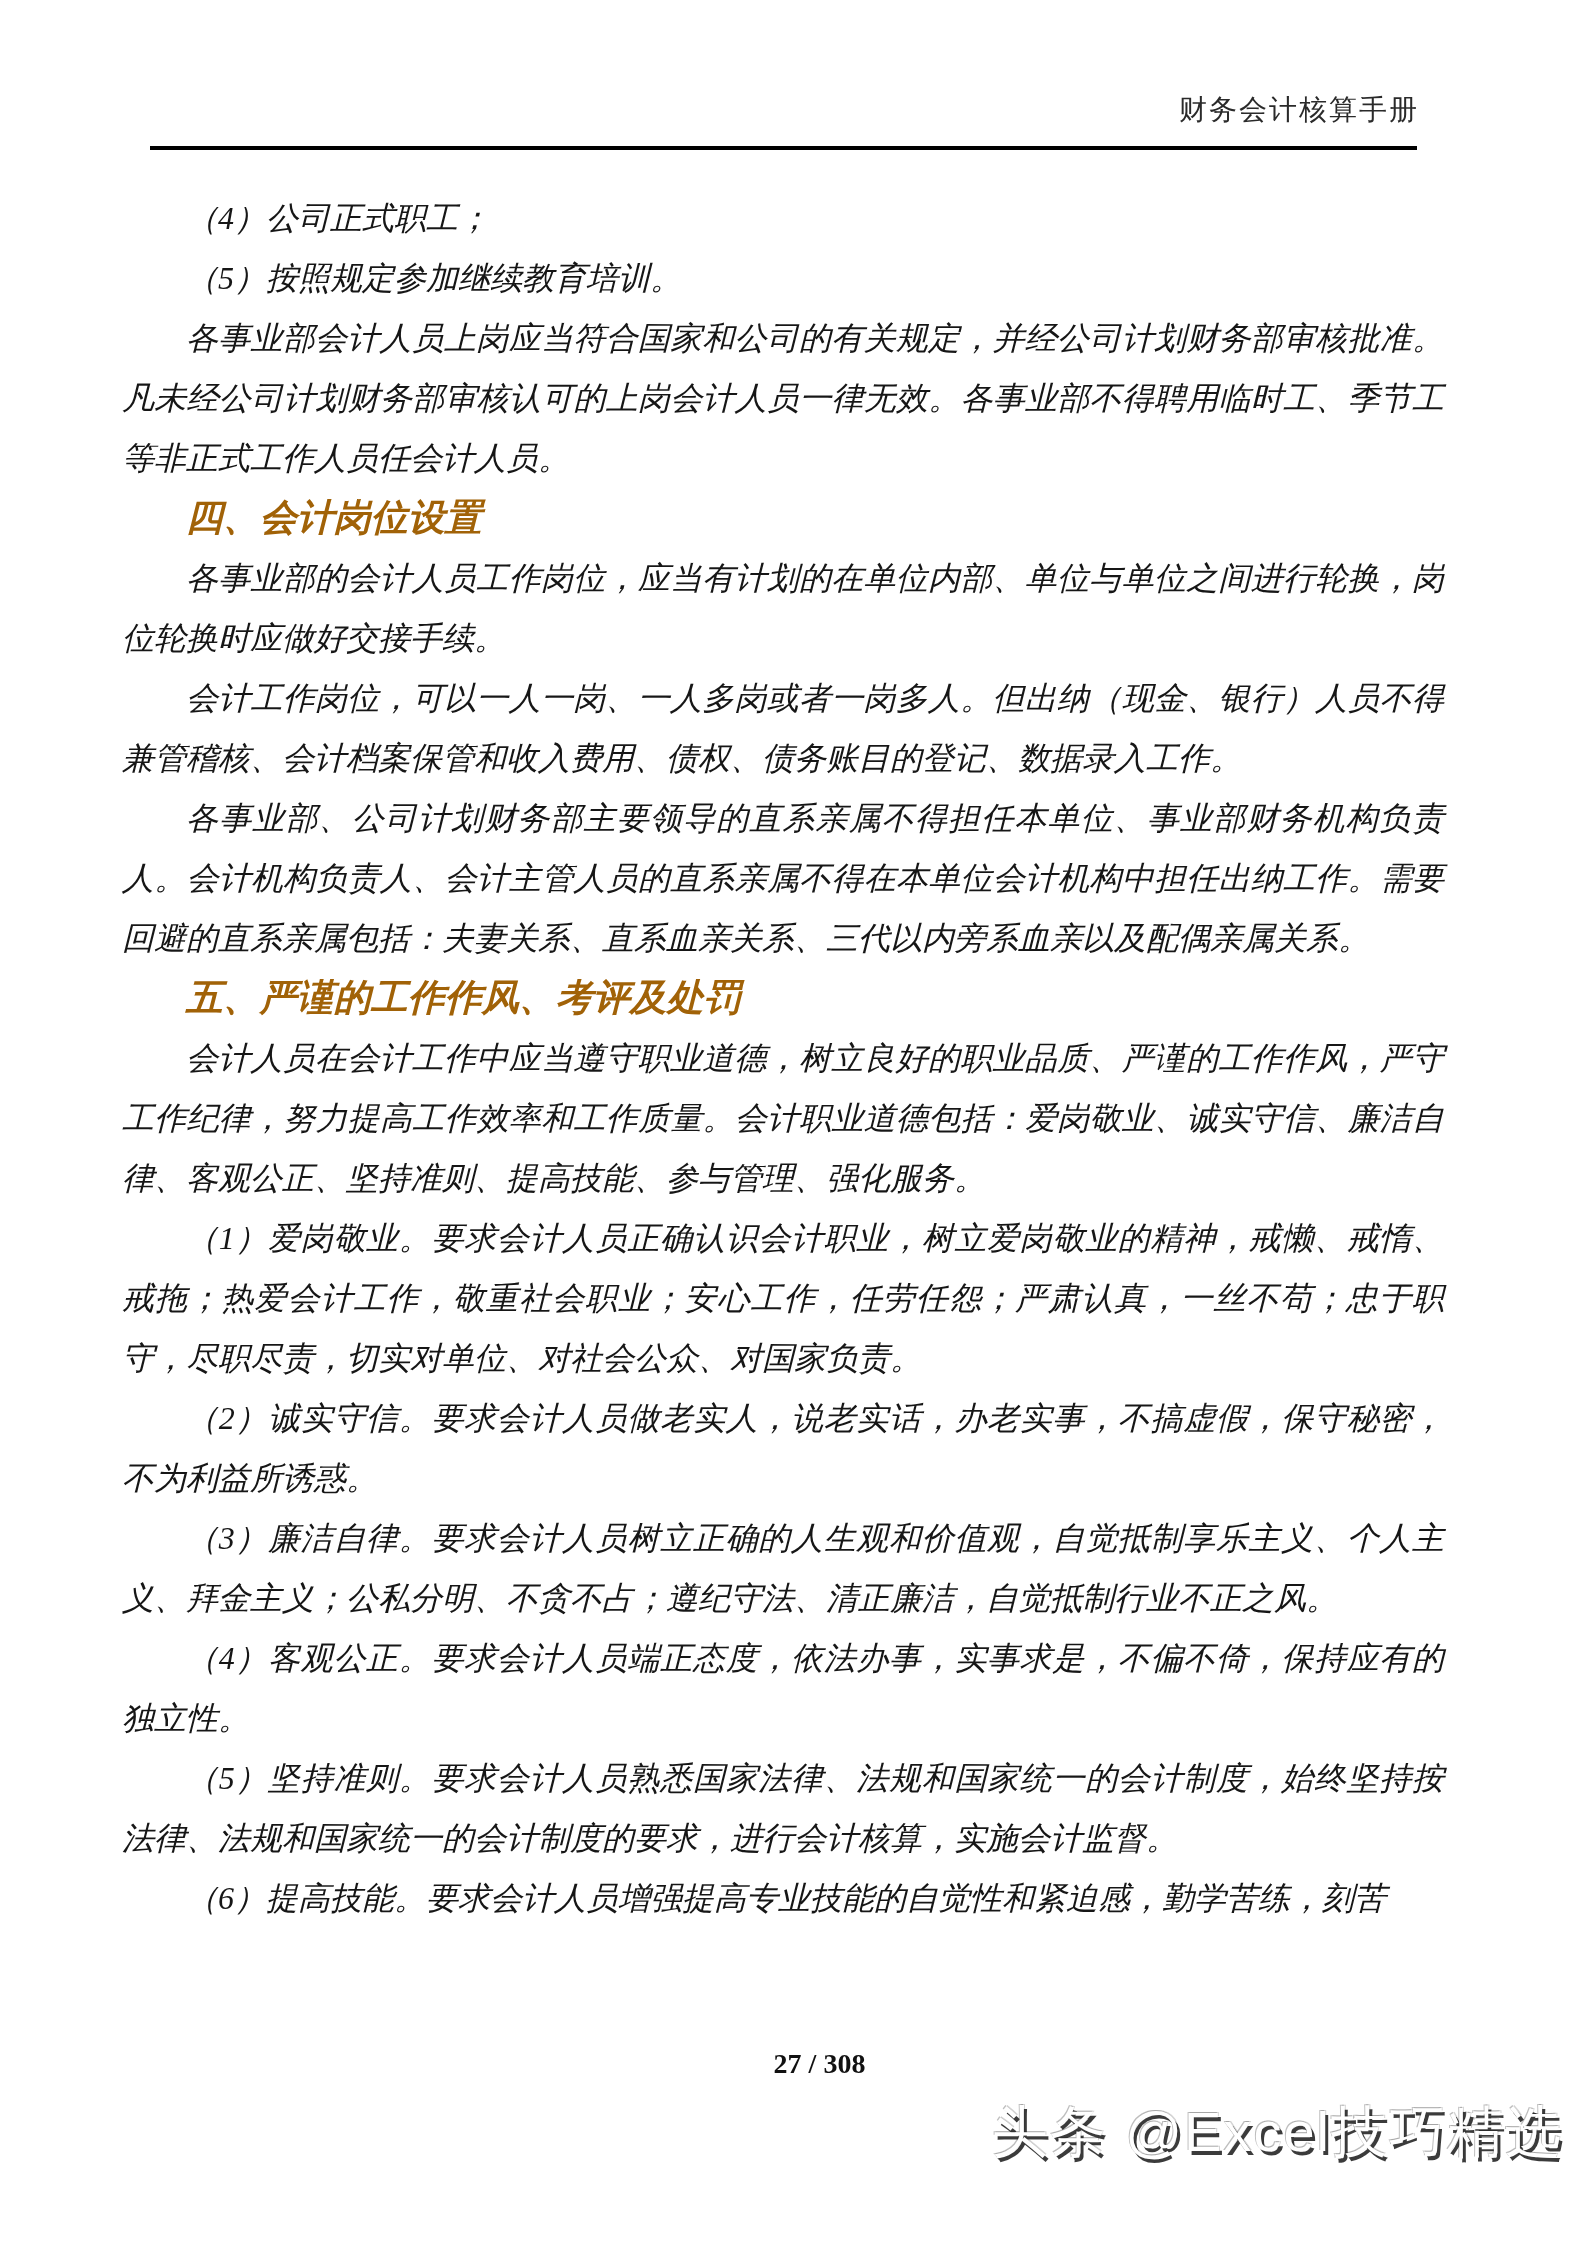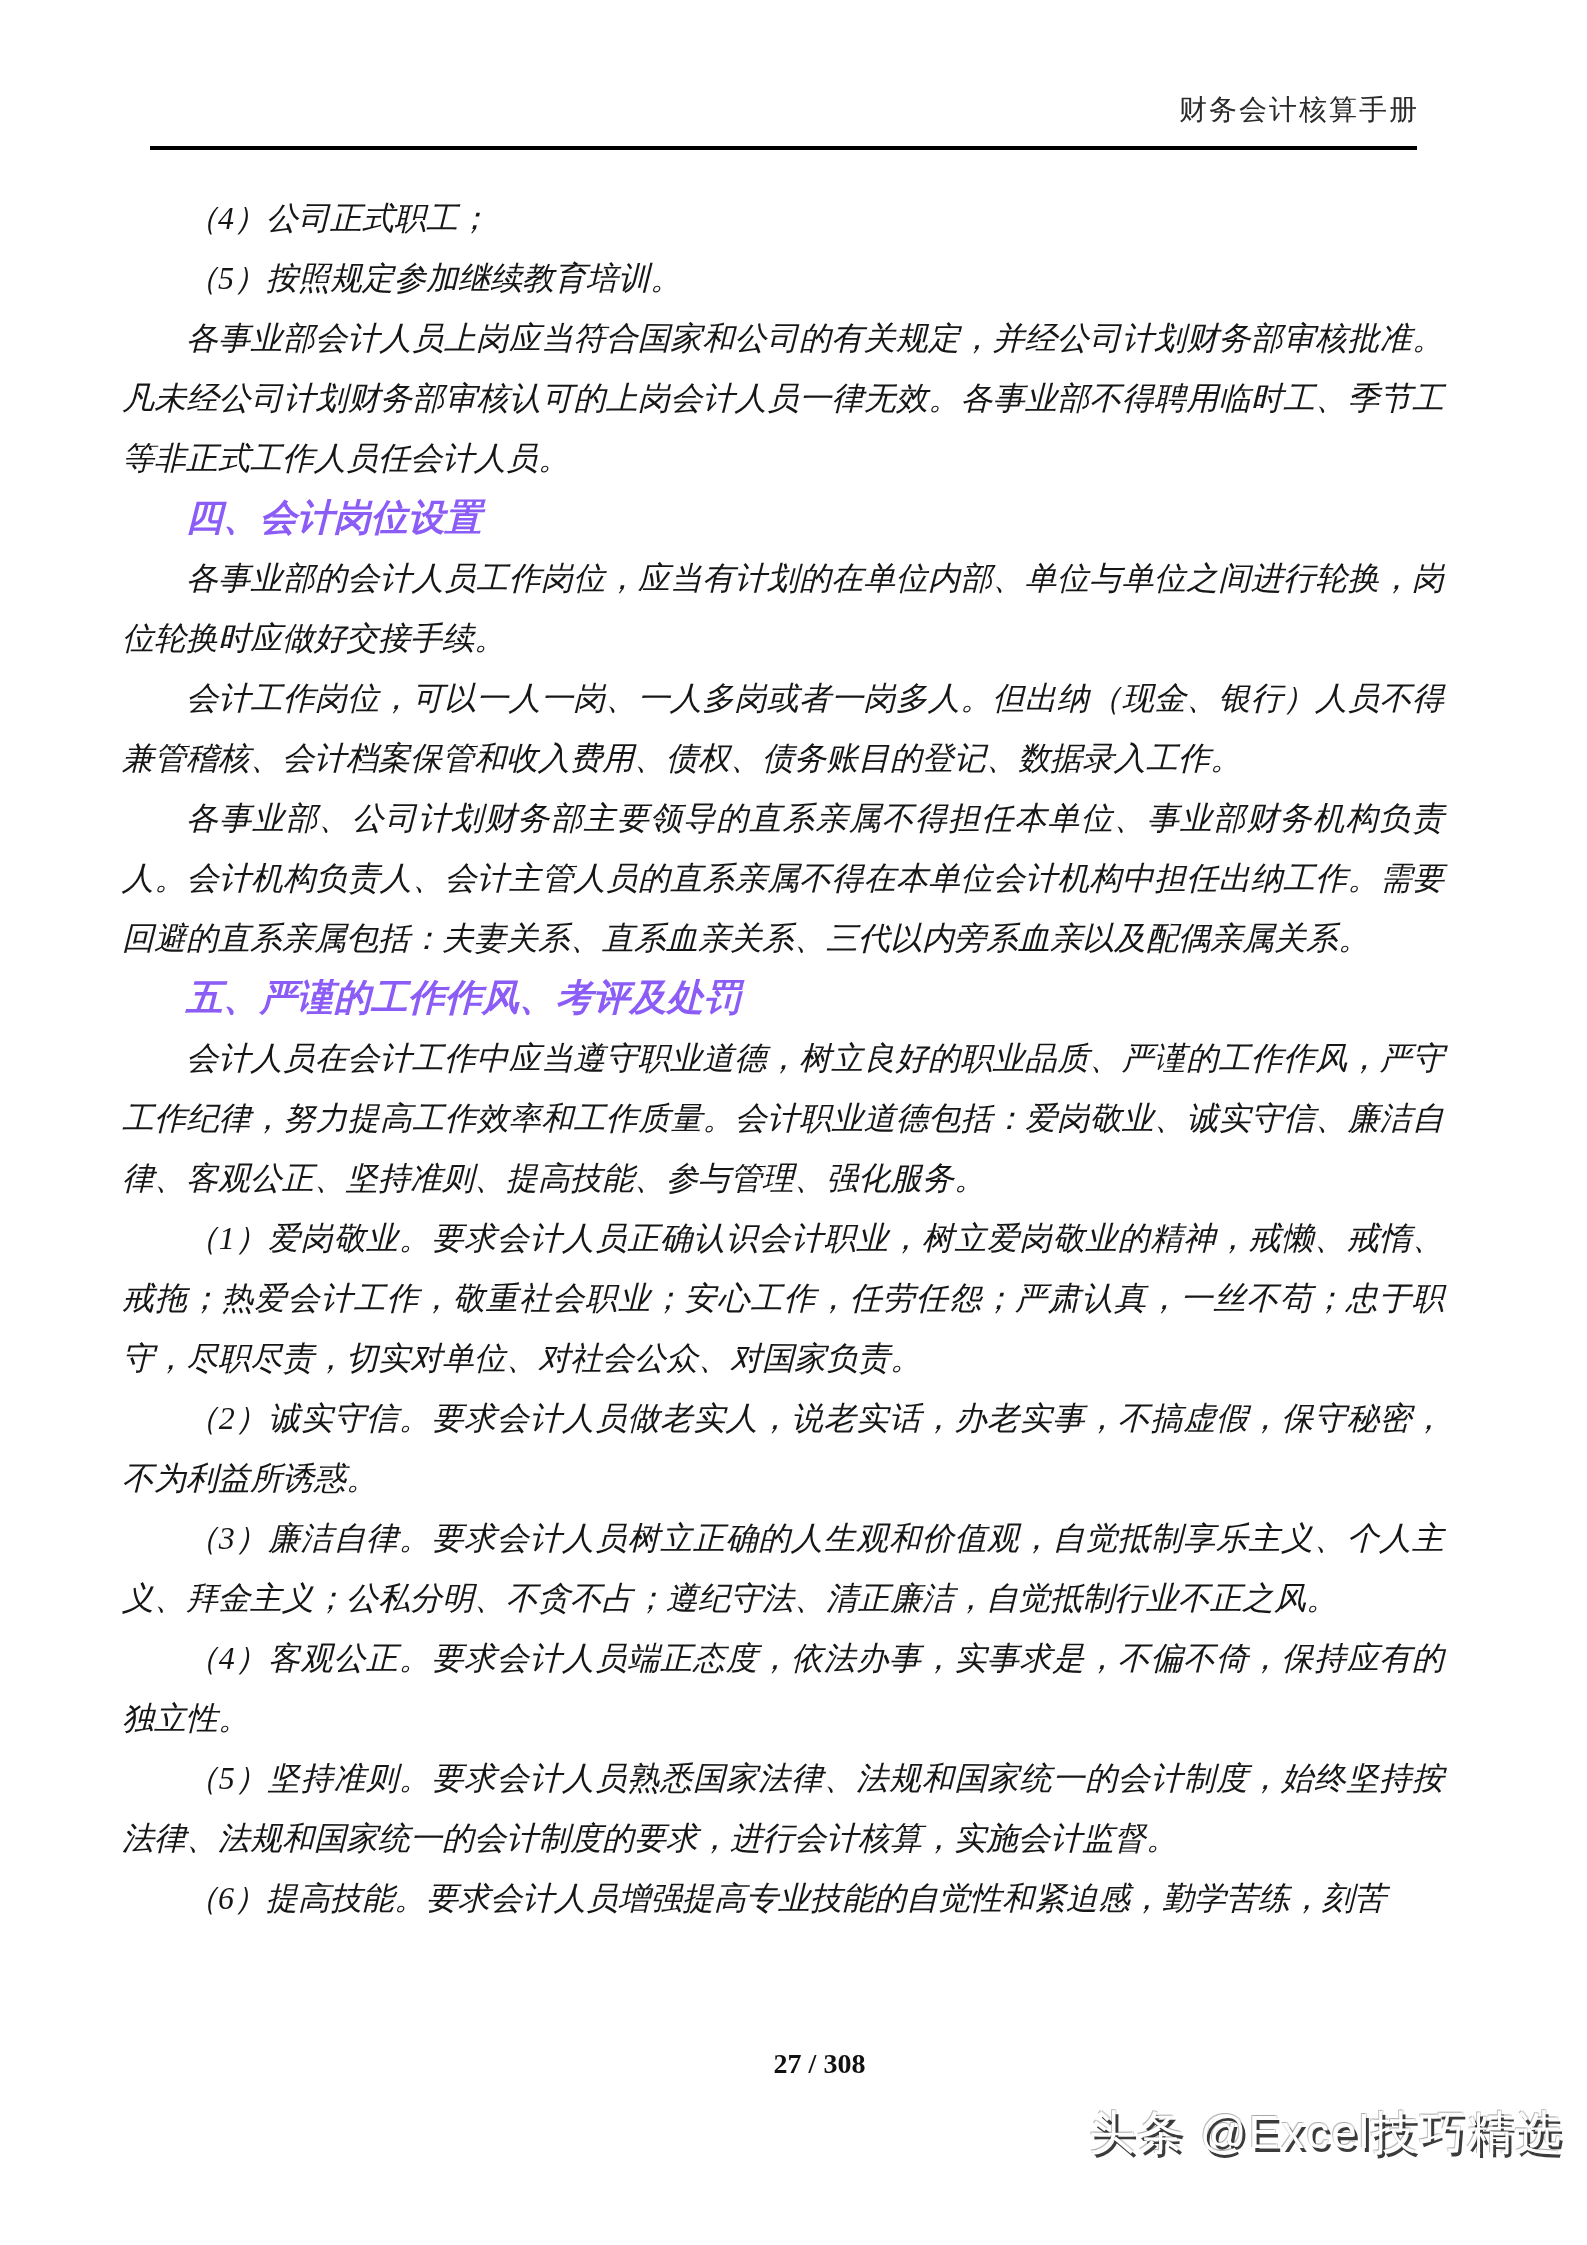--- a/index.html
+++ b/index.html
@@ -49,39 +49,39 @@
   .doc-para {
     margin: 0;
     text-indent: 2em;
   }
   .doc-heading {
     margin: 0;
     font-size: 37px;
     line-height: 60px;
     font-weight: bold;
     text-indent: 1.72em;
-    color: #8b5cf6;
+    color: #a16207;
   }
   .page-footer {
     position: absolute;
     top: 2048px;
     left: 0;
     width: 100%;
     text-align: center;
     font-size: 28px;
     font-weight: bold;
     color: #111111;
     margin-left: 26px;
   }
   .watermark {
     position: absolute;
     right: 24px;
     bottom: 26px;
     font-family: "Liberation Sans", "DejaVu Sans", sans-serif;
-    font-size: 46px;
+    font-size: 56px;
     line-height: 50px;
     letter-spacing: 2px;
     white-space: nowrap;
     color: #ffffff;
     text-shadow:
       3px 4px 0 rgba(25, 25, 25, 0.85),
       -1px -1px 0 rgba(110, 110, 110, 0.45),
       1px -1px 0 rgba(110, 110, 110, 0.30);
   }
 </style>

